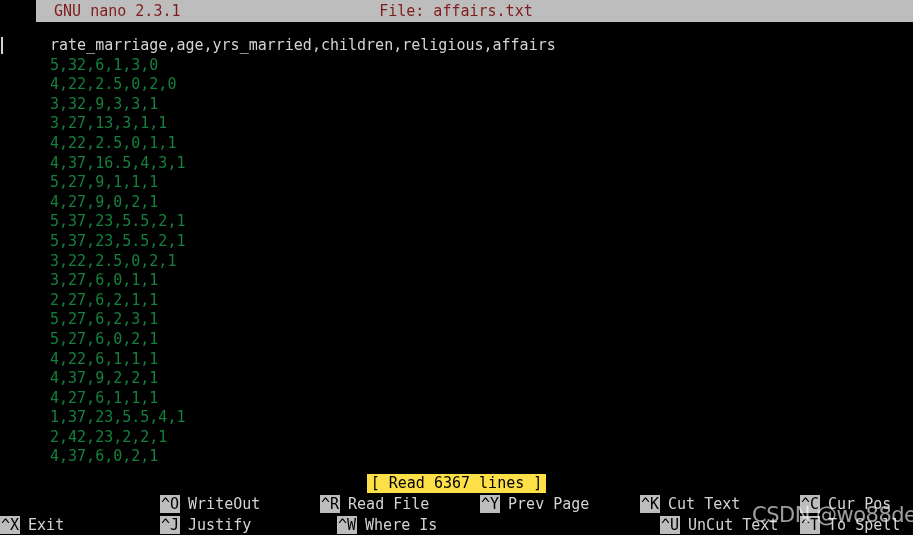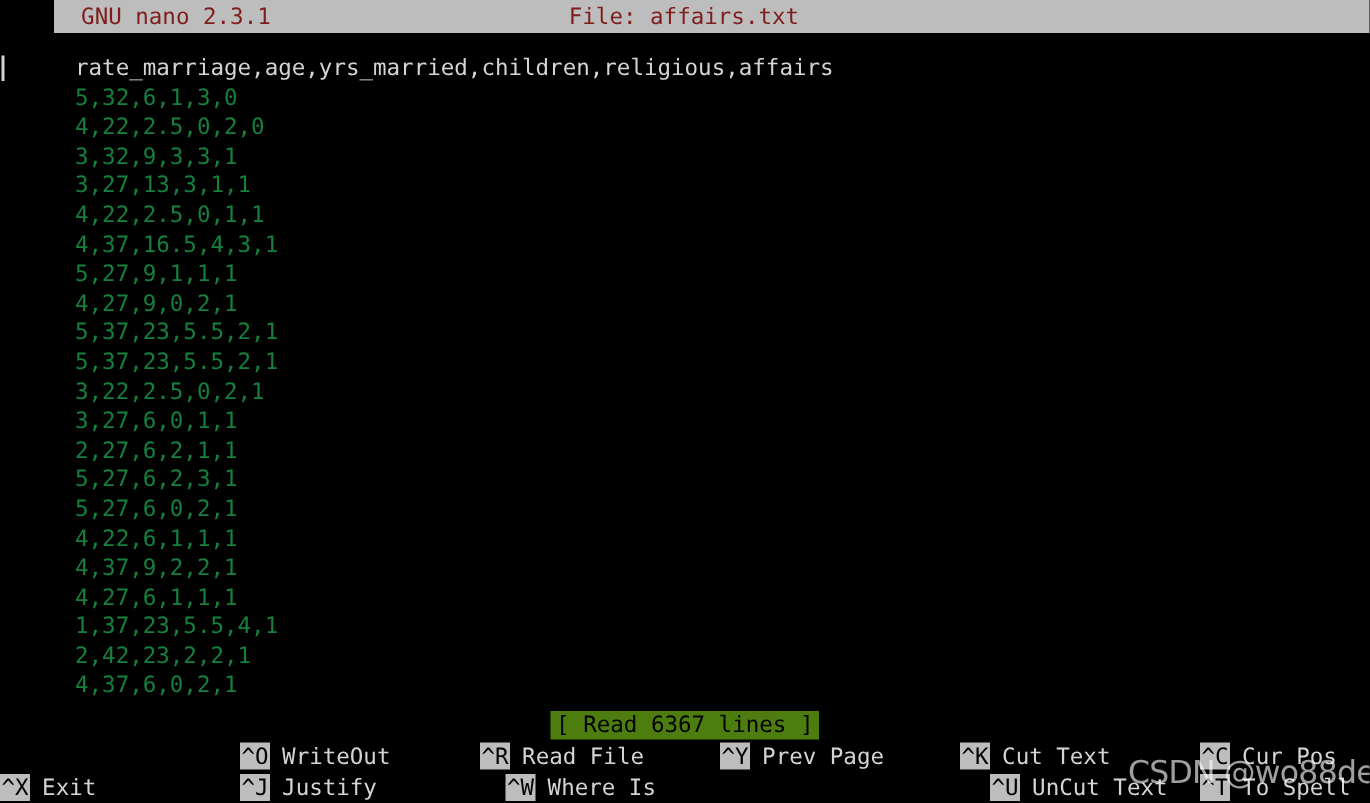--- a/index.html
+++ b/index.html
@@ -70,21 +70,21 @@
   #statusbar {
     position: absolute;
     left: 0;
     top: 474px;
     width: 913px;
     height: 19px;
     text-align: center;
   }
   #statusmsg {
     display: inline-block;
-    background: #4d7c0f;
+    background: #fde047;
     color: #000000;
     font-size: 15px;
     line-height: 19px;
     padding: 0 4px;
     white-space: pre;
   }
 
   
   #shortcutbar {
     position: absolute;

